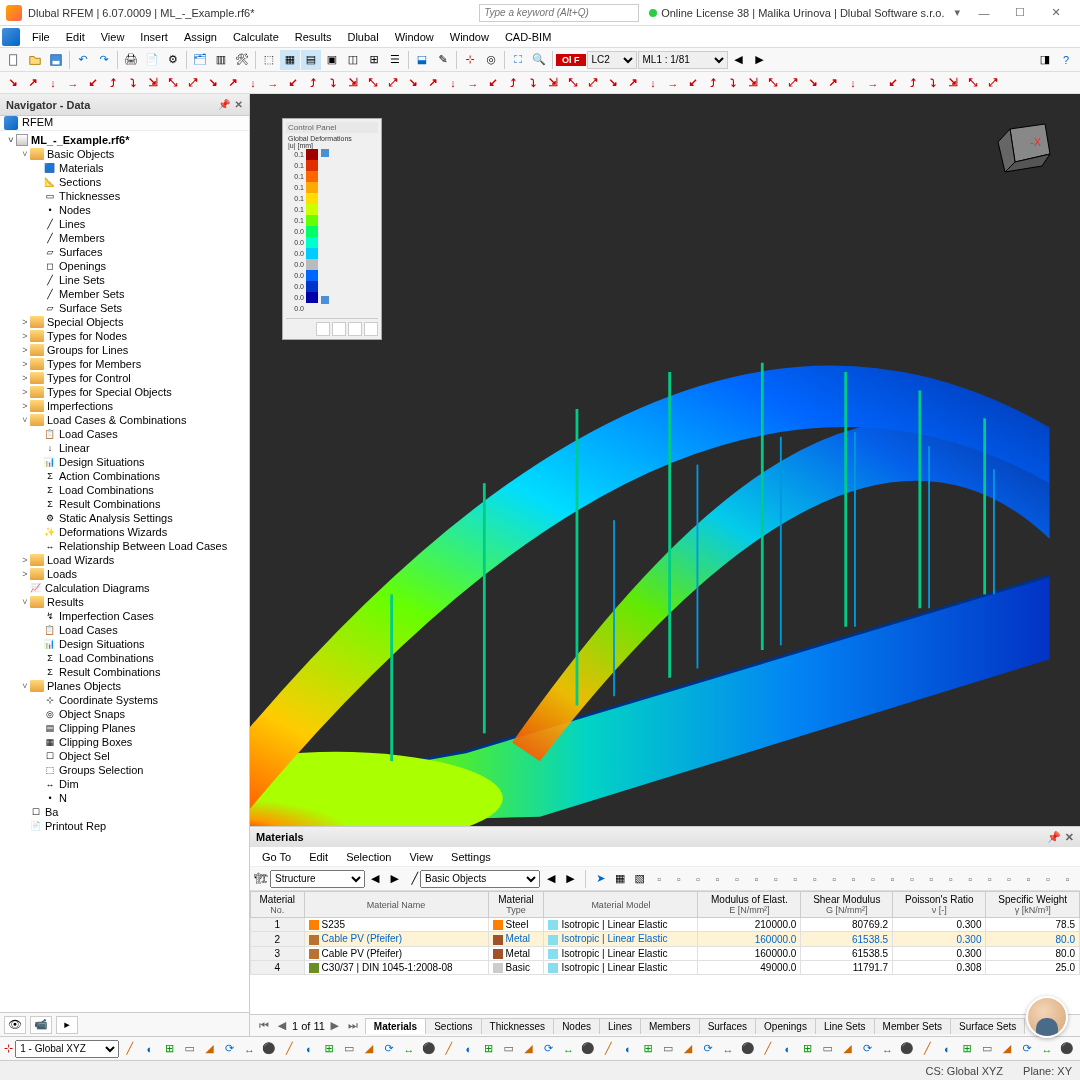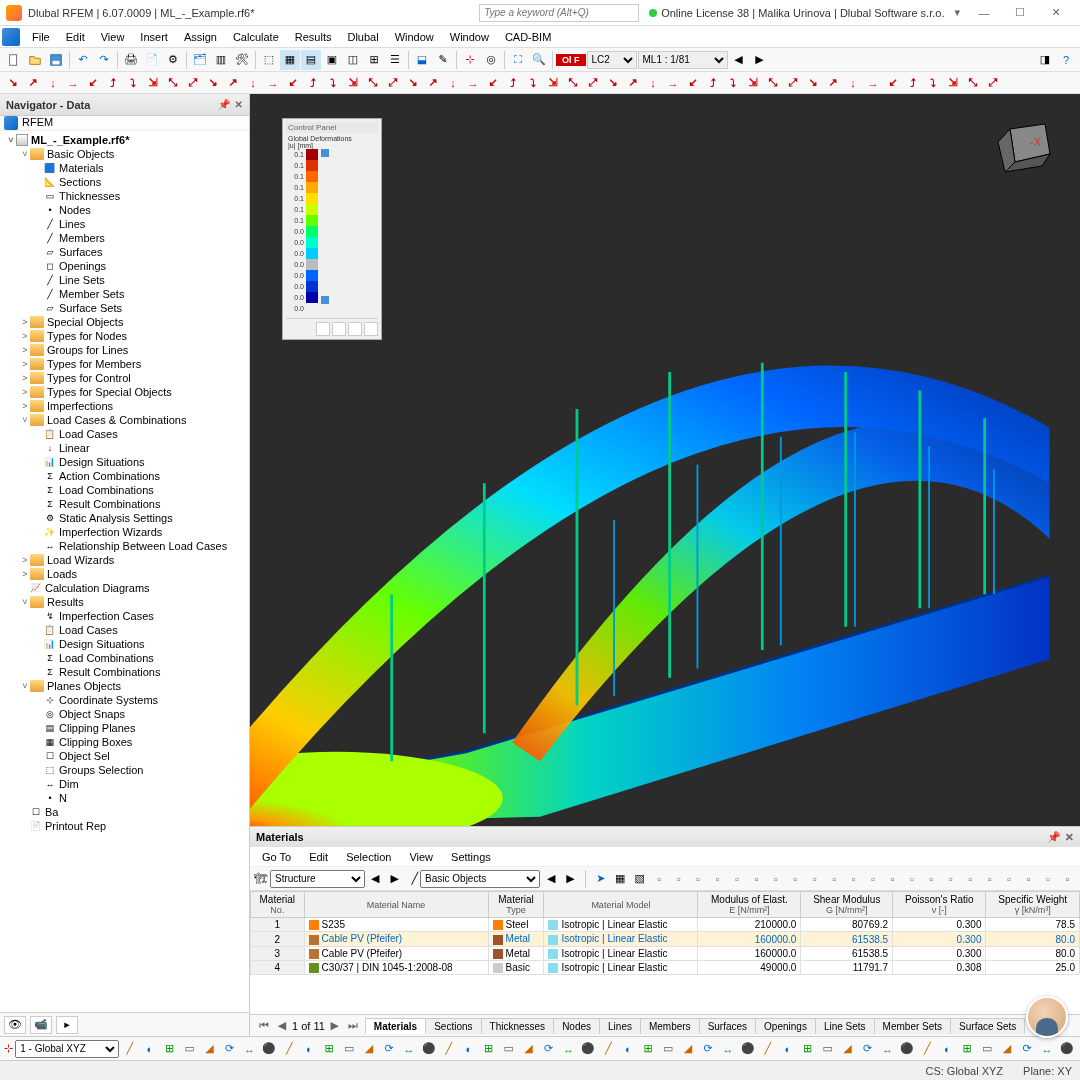--- a/index.html
+++ b/index.html
@@ -367,21 +367,21 @@
           <span>Result Combinations</span>
         </div>
         <div class="tree-item" style="padding-left:34px">
           <span class="tw"></span>
           <span class="tic2">⚙</span>
           <span>Static Analysis Settings</span>
         </div>
         <div class="tree-item" style="padding-left:34px">
           <span class="tw"></span>
           <span class="tic2">✨</span>
-          <span>Imperfection Wizards</span>
+          <span>Deformations Wizards</span>
         </div>
         <div class="tree-item" style="padding-left:34px">
           <span class="tw"></span>
           <span class="tic2">↔</span>
           <span>Relationship Between Load Cases</span>
         </div>
         <div class="tree-item" style="padding-left:20px">
           <span class="tw">&gt;</span>
           <span class="folder"></span>
           <span>Load Wizards</span>

